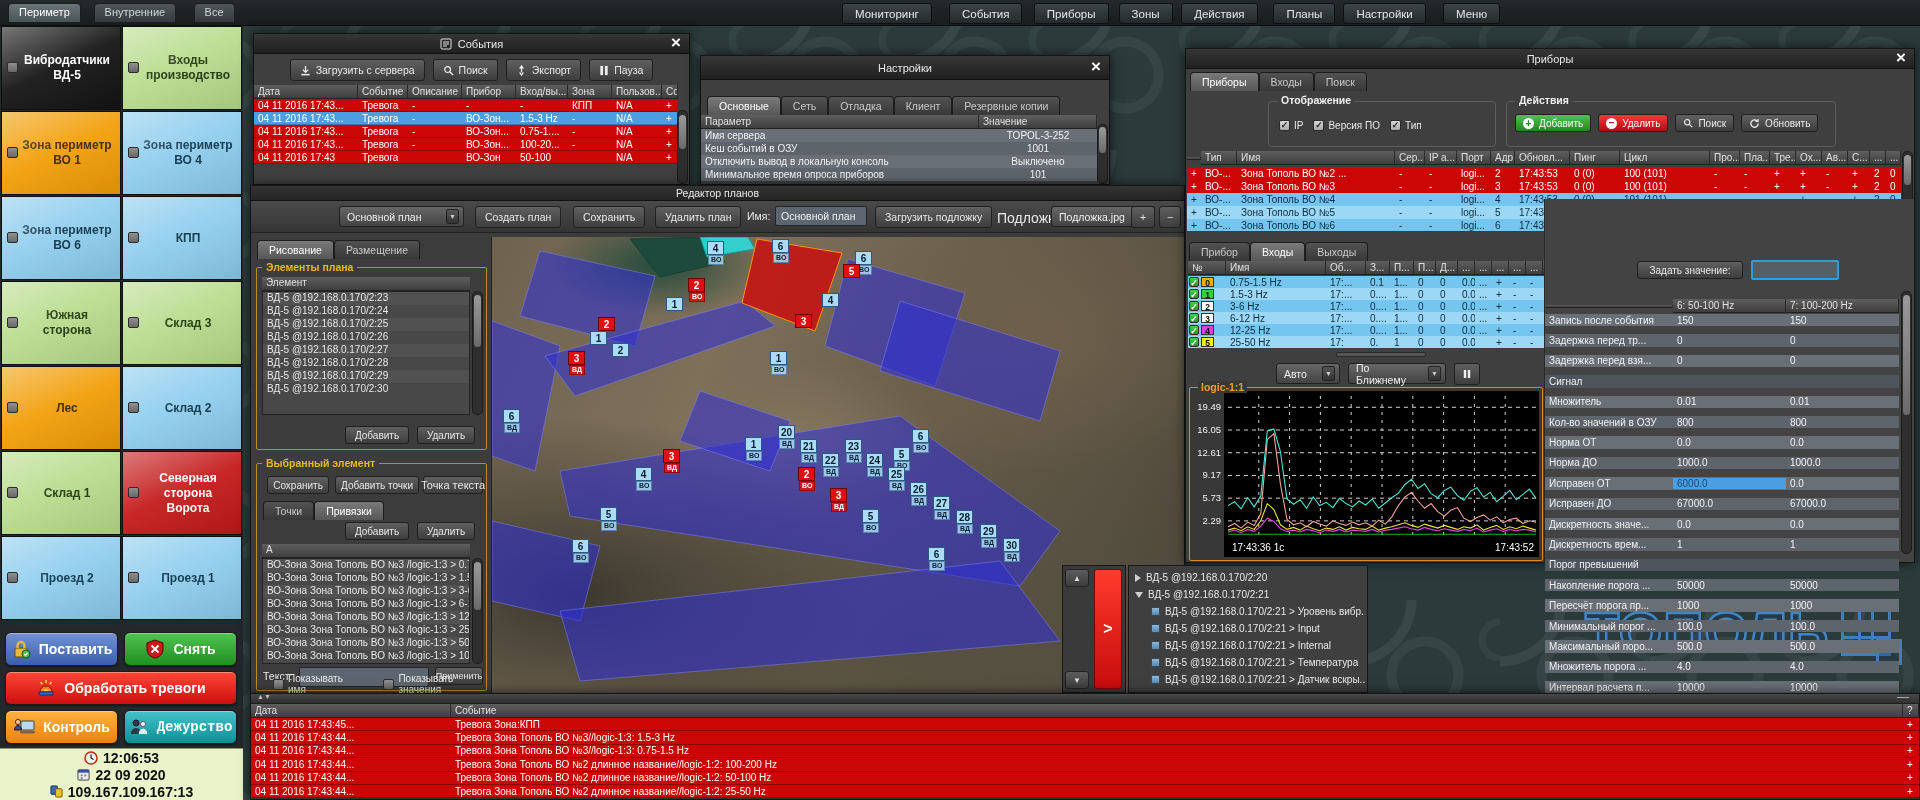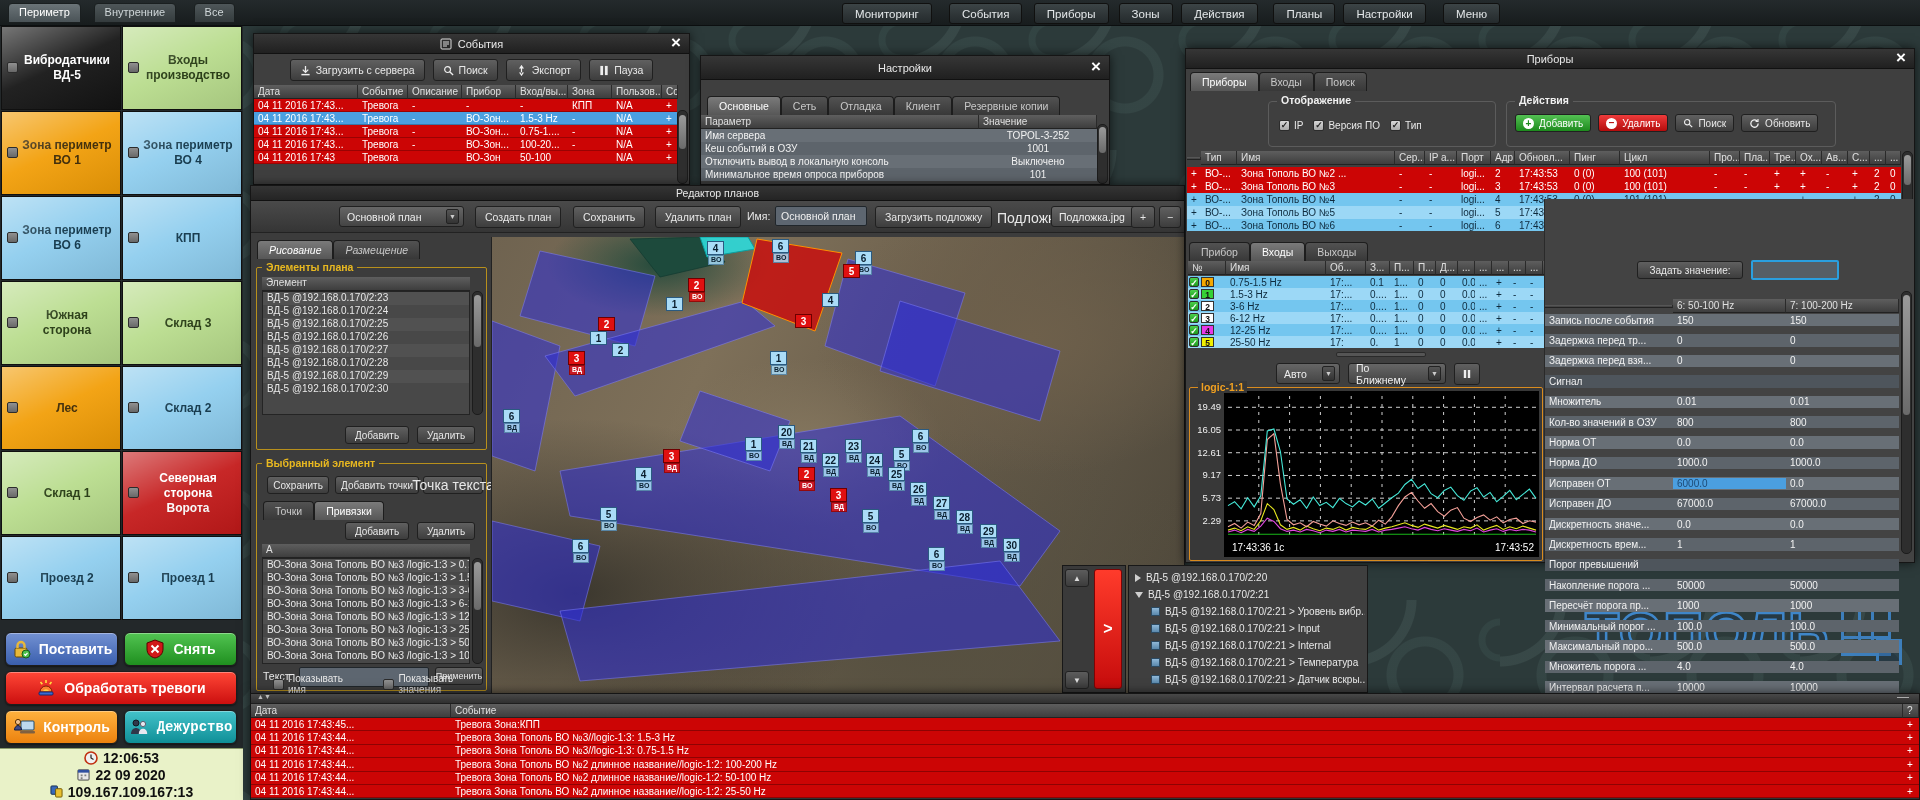--- a/index.html
+++ b/index.html
@@ -469,21 +469,21 @@
         </div>
       <div class="btn ptb" style="left:880px;width:24px;padding:0;">
           <span>+</span>
         </div>
       <div class="btn ptb" style="left:908px;width:22px;padding:0;">
           <span>−</span>
         </div>
     </div>
 
     <div id="planleft">
-      <div id="drawtabs" style="padding:3px 0 0 4px;font-style:italic;"><div class="tab active">Рисование</div><div class="tab">Размещение</div></div>
+      <div id="drawtabs" style="padding:3px 0 0 4px;"><div class="tab active">Рисование</div><div class="tab">Размещение</div></div>
       <div class="gbox" style="left:3px;top:30px;width:231px;height:183px;">
         <span class="gbox-title">Элементы плана</span>
         <div class="lhead" style="position:absolute;left:5px;top:9px;width:208px;">Элемент</div>
         <div class="list" id="ellist" style="left:5px;top:23px;width:208px;height:124px;">
             <div class="li">ВД-5   @192.168.0.170/2:23</div>
             <div class="li">ВД-5   @192.168.0.170/2:24</div>
             <div class="li">ВД-5   @192.168.0.170/2:25</div>
             <div class="li">ВД-5   @192.168.0.170/2:26</div>
             <div class="li">ВД-5   @192.168.0.170/2:27</div>
             <div class="li">ВД-5   @192.168.0.170/2:28</div>
@@ -501,21 +501,21 @@
           </div>
       </div>
       <div class="gbox" style="left:3px;top:226px;width:231px;height:228px;">
         <span class="gbox-title">Выбранный элемент</span>
         <div class="btn small" style="position:absolute;left:10px;top:12px;width:62px;">
             <span>Сохранить</span>
           </div>
         <div class="btn small" style="position:absolute;left:78px;top:12px;width:84px;">
             <span>Добавить точки</span>
           </div>
-        <div class="btn small" style="position:absolute;left:166px;top:12px;width:60px;font-size:14px;">
+        <div class="btn small" style="position:absolute;left:166px;top:12px;width:60px;font-size:11px;">
             <span>Точка текста</span>
           </div>
         <div id="seltabs" style="position:absolute;left:6px;top:37px;"><div class="tab">Точки</div><div class="tab active">Привязки</div></div>
         <div class="btn small" style="position:absolute;left:88px;top:58px;width:64px;">
             <span>Добавить</span>
           </div>
         <div class="btn small" style="position:absolute;left:160px;top:58px;width:58px;">
             <span>Удалить</span>
           </div>
         <div class="lhead" style="position:absolute;left:5px;top:80px;width:208px;">А</div>

